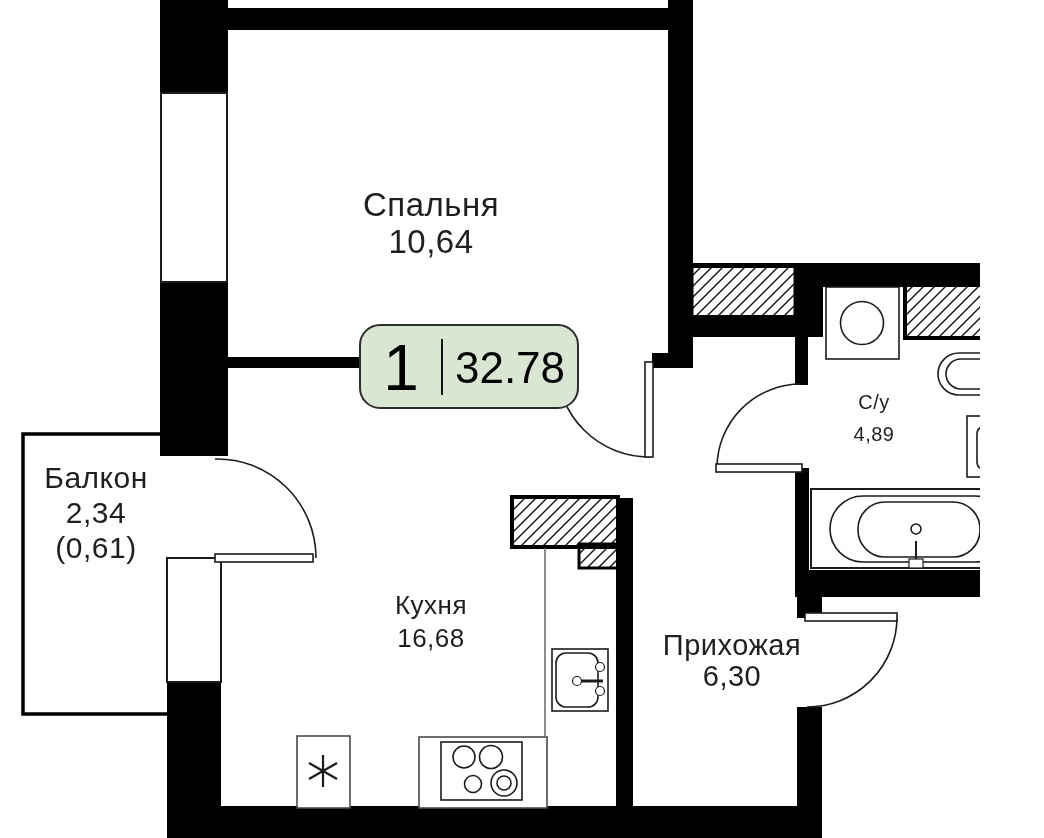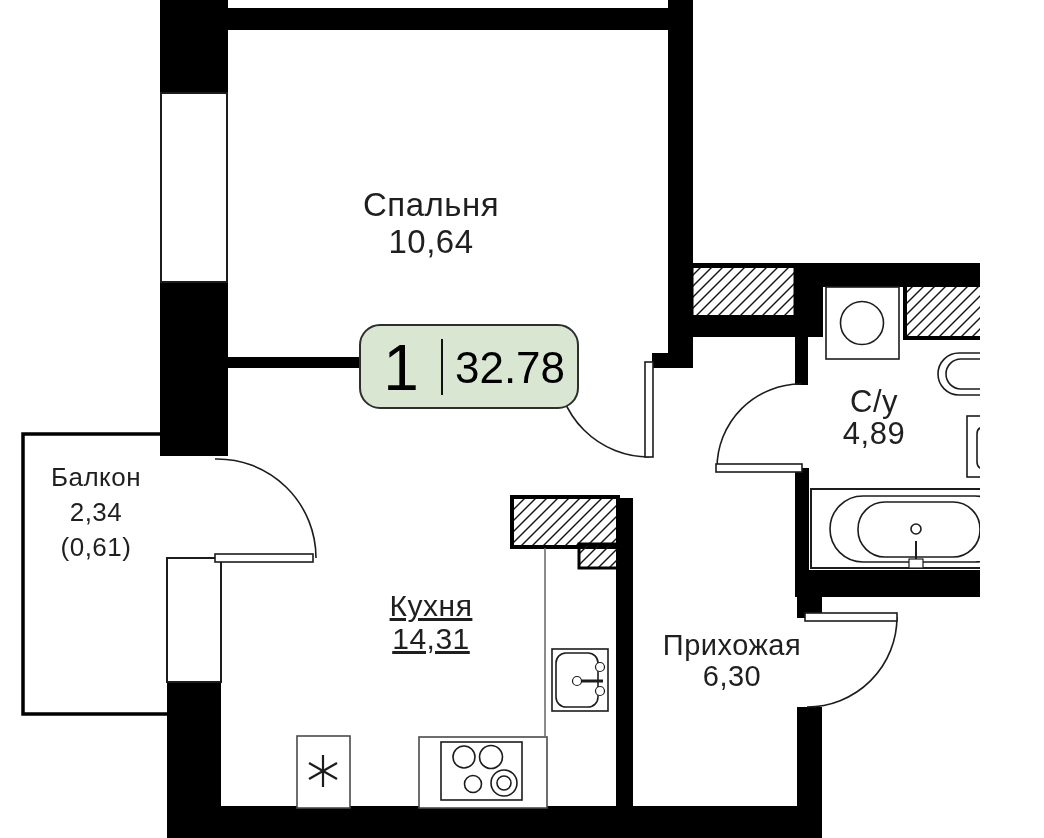--- a/index.html
+++ b/index.html
@@ -21,24 +21,24 @@
   }
   .plan-svg{position:absolute;left:0;top:0;}
   .room-label{
     position:absolute;
     text-align:center;
     color:var(--text);
     letter-spacing:.5px;
   }
   .room-label div{white-space:nowrap;}
   .lbl-bedroom {left:331px;top:186px;width:200px;font-size:33px;line-height:37px;}
-  .lbl-balcony {left:16px; top:460px;width:160px;font-size:26px;line-height:35px;}
-  .lbl-kitchen {left:351px;top:589px;width:160px;font-size:30px;line-height:33px;text-decoration:underline;}
+  .lbl-balcony {left:16px; top:460px;width:160px;font-size:30px;line-height:35px;}
+  .lbl-kitchen {left:351px;top:589px;width:160px;font-size:26px;line-height:33px;}
   .lbl-hallway {left:647px;top:630px;width:170px;font-size:29px;line-height:31px;text-align:center;}
-  .lbl-bathroom{left:824px;top:386px;width:100px;font-size:31px;line-height:32px;}
+  .lbl-bathroom{left:824px;top:386px;width:100px;font-size:20px;line-height:32px;}
   .badge{
     position:absolute;left:359px;top:324px;width:220px;height:85px;
     background:var(--badge-fill);
     border:2px solid var(--badge-border);
     border-radius:21px;
     box-sizing:border-box;
     display:flex;align-items:stretch;
     z-index:3;
   }
   .badge-num{
@@ -186,21 +186,21 @@
   </div>
 
   <div class="room-label lbl-balcony">
     <div>Балкон</div>
     <div>2,34</div>
     <div>(0,61)</div>
   </div>
 
   <div class="room-label lbl-kitchen">
     <div>Кухня</div>
-    <div>14,31</div>
+    <div>16,68</div>
   </div>
 
   <div class="room-label lbl-hallway">
     <div>Прихожая</div>
     <div>6,30</div>
   </div>
 
   <div class="room-label lbl-bathroom">
     <div>С/у</div>
     <div>4,89</div>

